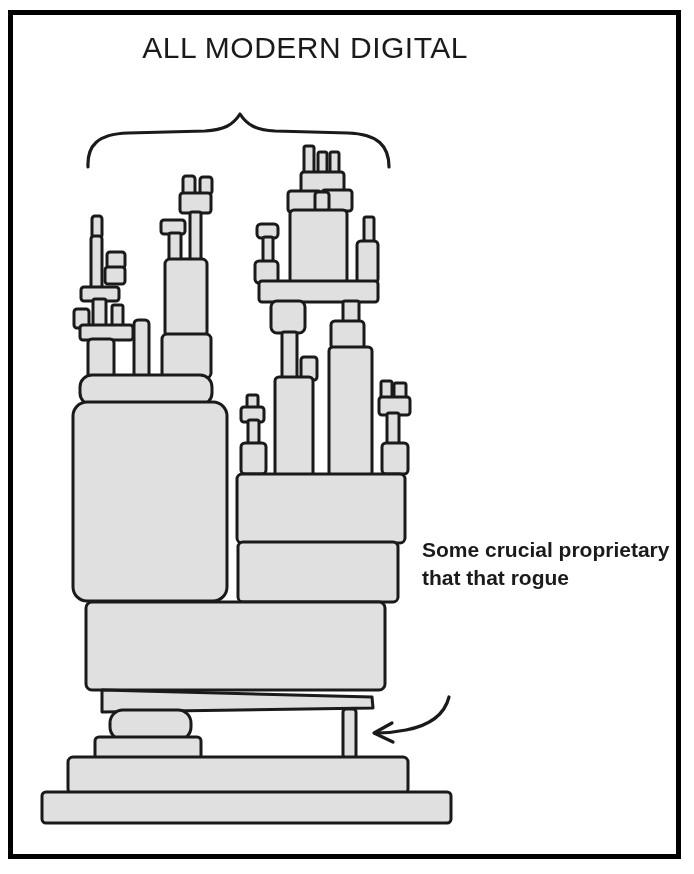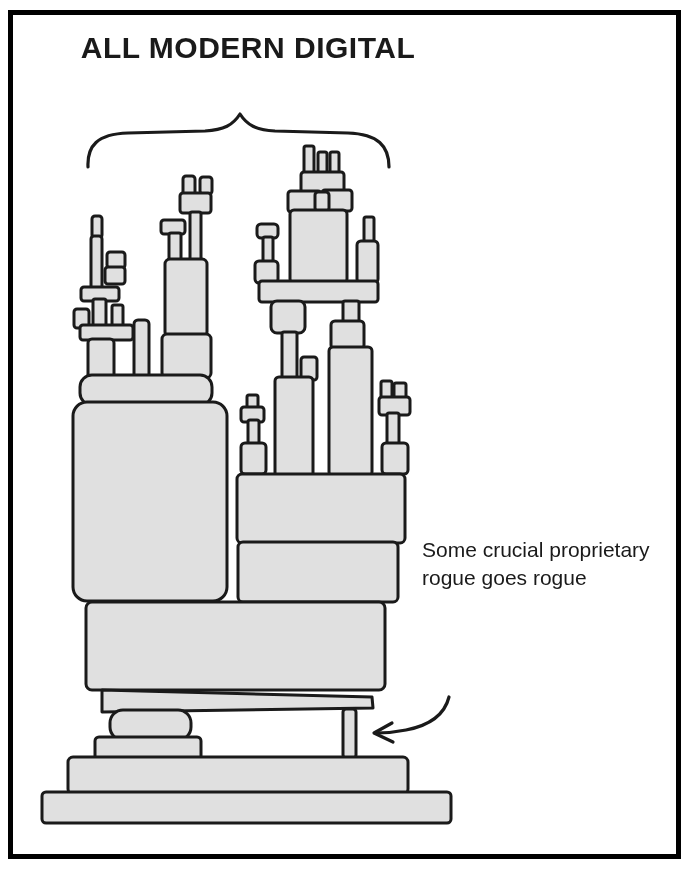--- a/index.html
+++ b/index.html
@@ -32,35 +32,35 @@
     stroke-linejoin: round;
   }
   .panel-rect {
     fill: none;
     stroke: var(--panel_border);
     stroke-width: 5;
   }
   .comic-title {
     position: absolute;
     left: 28px; top: 29px; width: 440px;
-    text-align: center;
+    text-align: right;
     color: var(--ink);
     font-size: 30px;
     line-height: 37px;
     letter-spacing: 0.5px;
-    font-weight: 700;
+    font-weight: 400;
     white-space: nowrap;
   }
   .annotation {
     position: absolute;
     left: 422px; top: 536px; width: 252px;
     color: var(--ink);
     font-size: 21px;
     line-height: 27.5px;
-    font-weight: 400;
+    font-weight: 700;
   }
 </style>
 </head>
 <body>
 
 <div class="stage">
 
   <svg class="art" width="694" height="874" viewBox="0 0 694 874">
 
     <rect class="panel-rect" x="10.5" y="12.5" width="668" height="844"></rect>
@@ -151,16 +151,16 @@
       <path class="ln" d="M 392,723 L 374,733 L 393,742"></path>
     </g>
   </svg>
 
   <div class="comic-title">
     <div>ALL MODERN DIGITAL</div>
   </div>
 
   <div class="annotation">
     <div>Some crucial proprietary</div>
-    <div>rogue goes rogue</div>
+    <div>that that rogue</div>
   </div>
 
 </div>
 
 </body></html>

